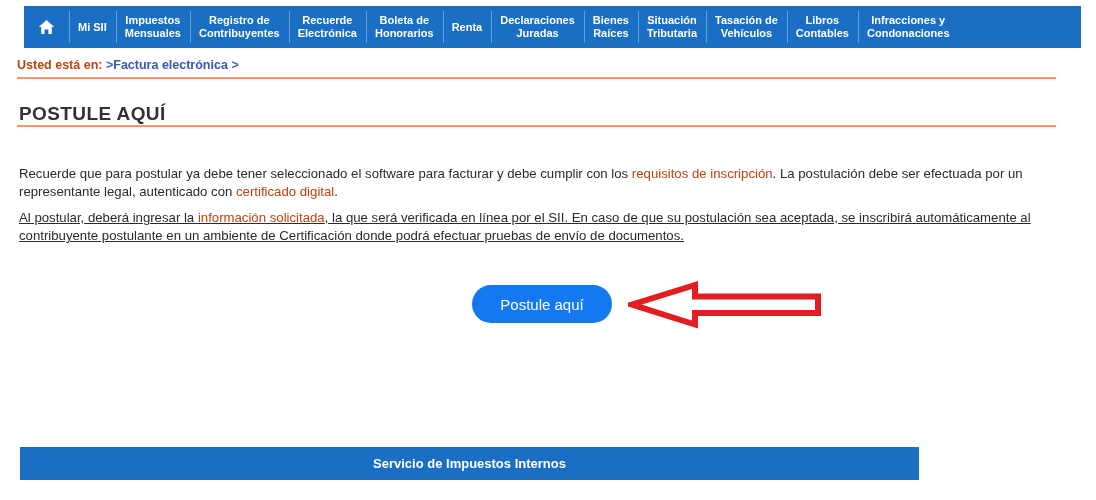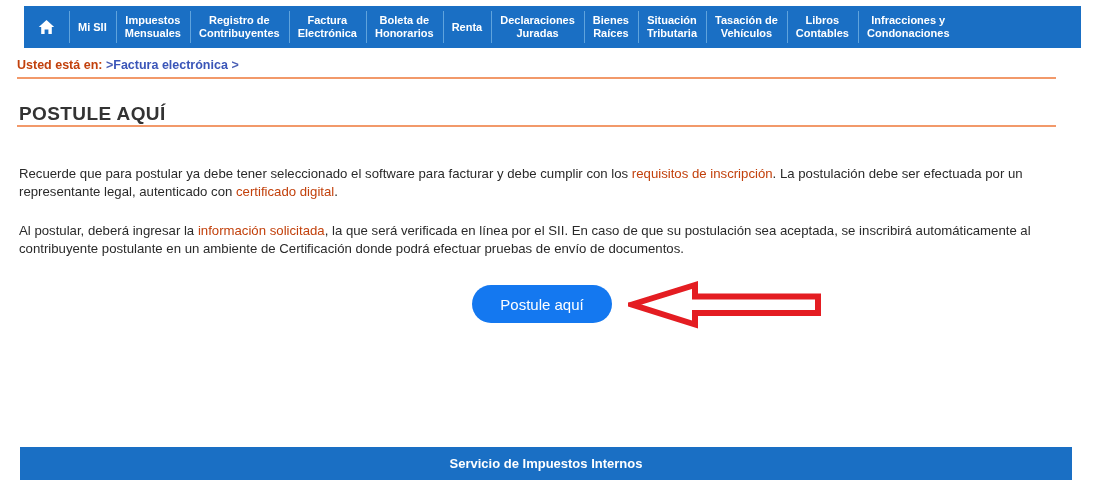--- a/index.html
+++ b/index.html
@@ -105,21 +105,21 @@
   
   .copy {
     position: absolute;
     left: 19px;
     width: 1050px;
     font-size: 13.2px;
     line-height: 18px;
     color: #2a2a2a;
   }
   .copy-1 { top: 152px; }
-  .copy-2 { top: 209px; }
+  .copy-2 { top: 196px; text-decoration: underline; }
   .copy a, .copy .lnk {
     color: #c2410c;
     text-decoration: none;
   }
 
   
   .cta-wrap {
     position: absolute;
     left: 472px;
     top: 285px;
@@ -145,21 +145,21 @@
     top: 280px;
     width: 195px;
     height: 50px;
   }
 
   
   .footer {
     position: absolute;
     left: 20px;
     top: 447px;
-    width: 1052px;
+    width: 899px;
     height: 33px;
     background: #1a6fc4;
     color: #ffffff;
     display: flex;
     align-items: center;
     justify-content: center;
     font-size: 13px;
     font-weight: bold;
     box-sizing: border-box;
   }
@@ -184,21 +184,21 @@
     </div>
     <div class="nav-item">
       <span class="nav-label">Impuestos
 Mensuales</span>
     </div>
     <div class="nav-item">
       <span class="nav-label">Registro de
 Contribuyentes</span>
     </div>
     <div class="nav-item">
-      <span class="nav-label">Factura
+      <span class="nav-label">Recuerde
 Electrónica</span>
     </div>
     <div class="nav-item">
       <span class="nav-label">Boleta de
 Honorarios</span>
     </div>
     <div class="nav-item">
       <span class="nav-label">Renta</span>
     </div>
     <div class="nav-item">

